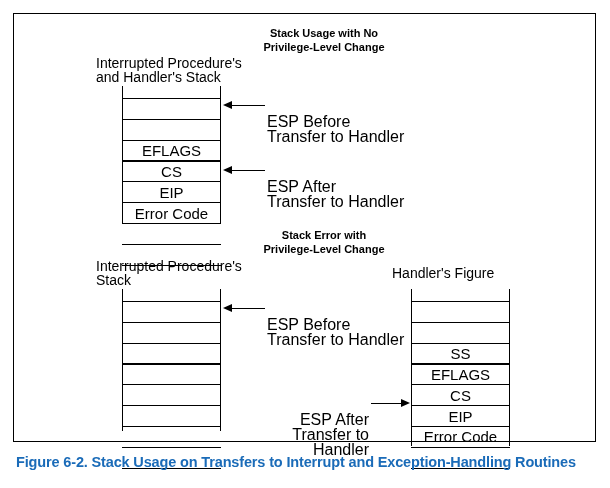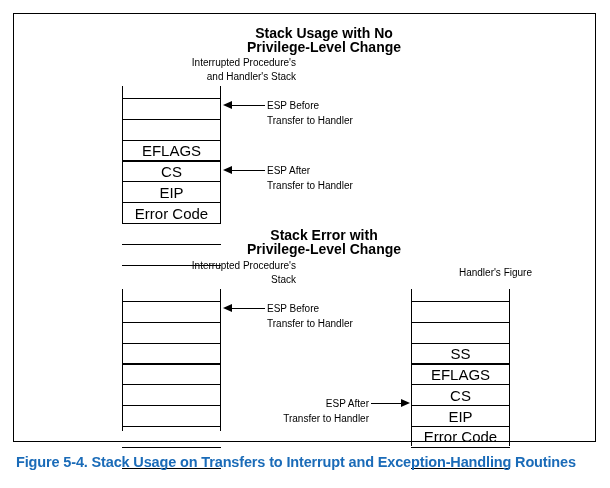--- a/index.html
+++ b/index.html
@@ -25,37 +25,38 @@
     height: 429px;
     border: 1.5px solid #000;
     box-sizing: border-box;
     background: #fff;
   }
 
   
   .hdr {
     position: absolute;
     font-weight: bold;
-    font-size: 14px;
+    font-size: 11px;
     line-height: 14px;
     text-align: center;
     white-space: pre-line;
   }
   .stack-label {
     position: absolute;
-    font-size: 10px;
+    font-size: 14px;
     line-height: 14px;
-    text-align: right;
+    text-align: left;
     white-space: pre-line;
   }
   .callout {
     position: absolute;
-    font-size: 10px;
+    font-size: 16px;
     line-height: 15px;
     white-space: pre-line;
+    margin-top: 16px;
   }
   .callout.right-align {
     text-align: right;
   }
 
   
   .stack {
     position: absolute;
   }
   .stack .rail {
@@ -203,13 +204,13 @@
   <div class="callout" style="left:253px; top:287px; width:150px;">ESP Before
 Transfer to Handler</div>
 
   <div class="callout right-align" style="left:225px; top:382px; width:130px;">ESP After
 Transfer to Handler</div>
   <div class="arrow-line" style="left:357px; top:389px; width:30px;"></div>
   <div class="arrow-head right" style="left:387px; top:385px;"></div>
 
 </div>
 
-<div id="figure-caption">Figure 5-4.  Stack Usage on Transfers to Interrupt and Exception-Handling Routines</div>
+<div id="figure-caption">Figure 6-2.  Stack Usage on Transfers to Interrupt and Exception-Handling Routines</div>
 
 </body></html>

